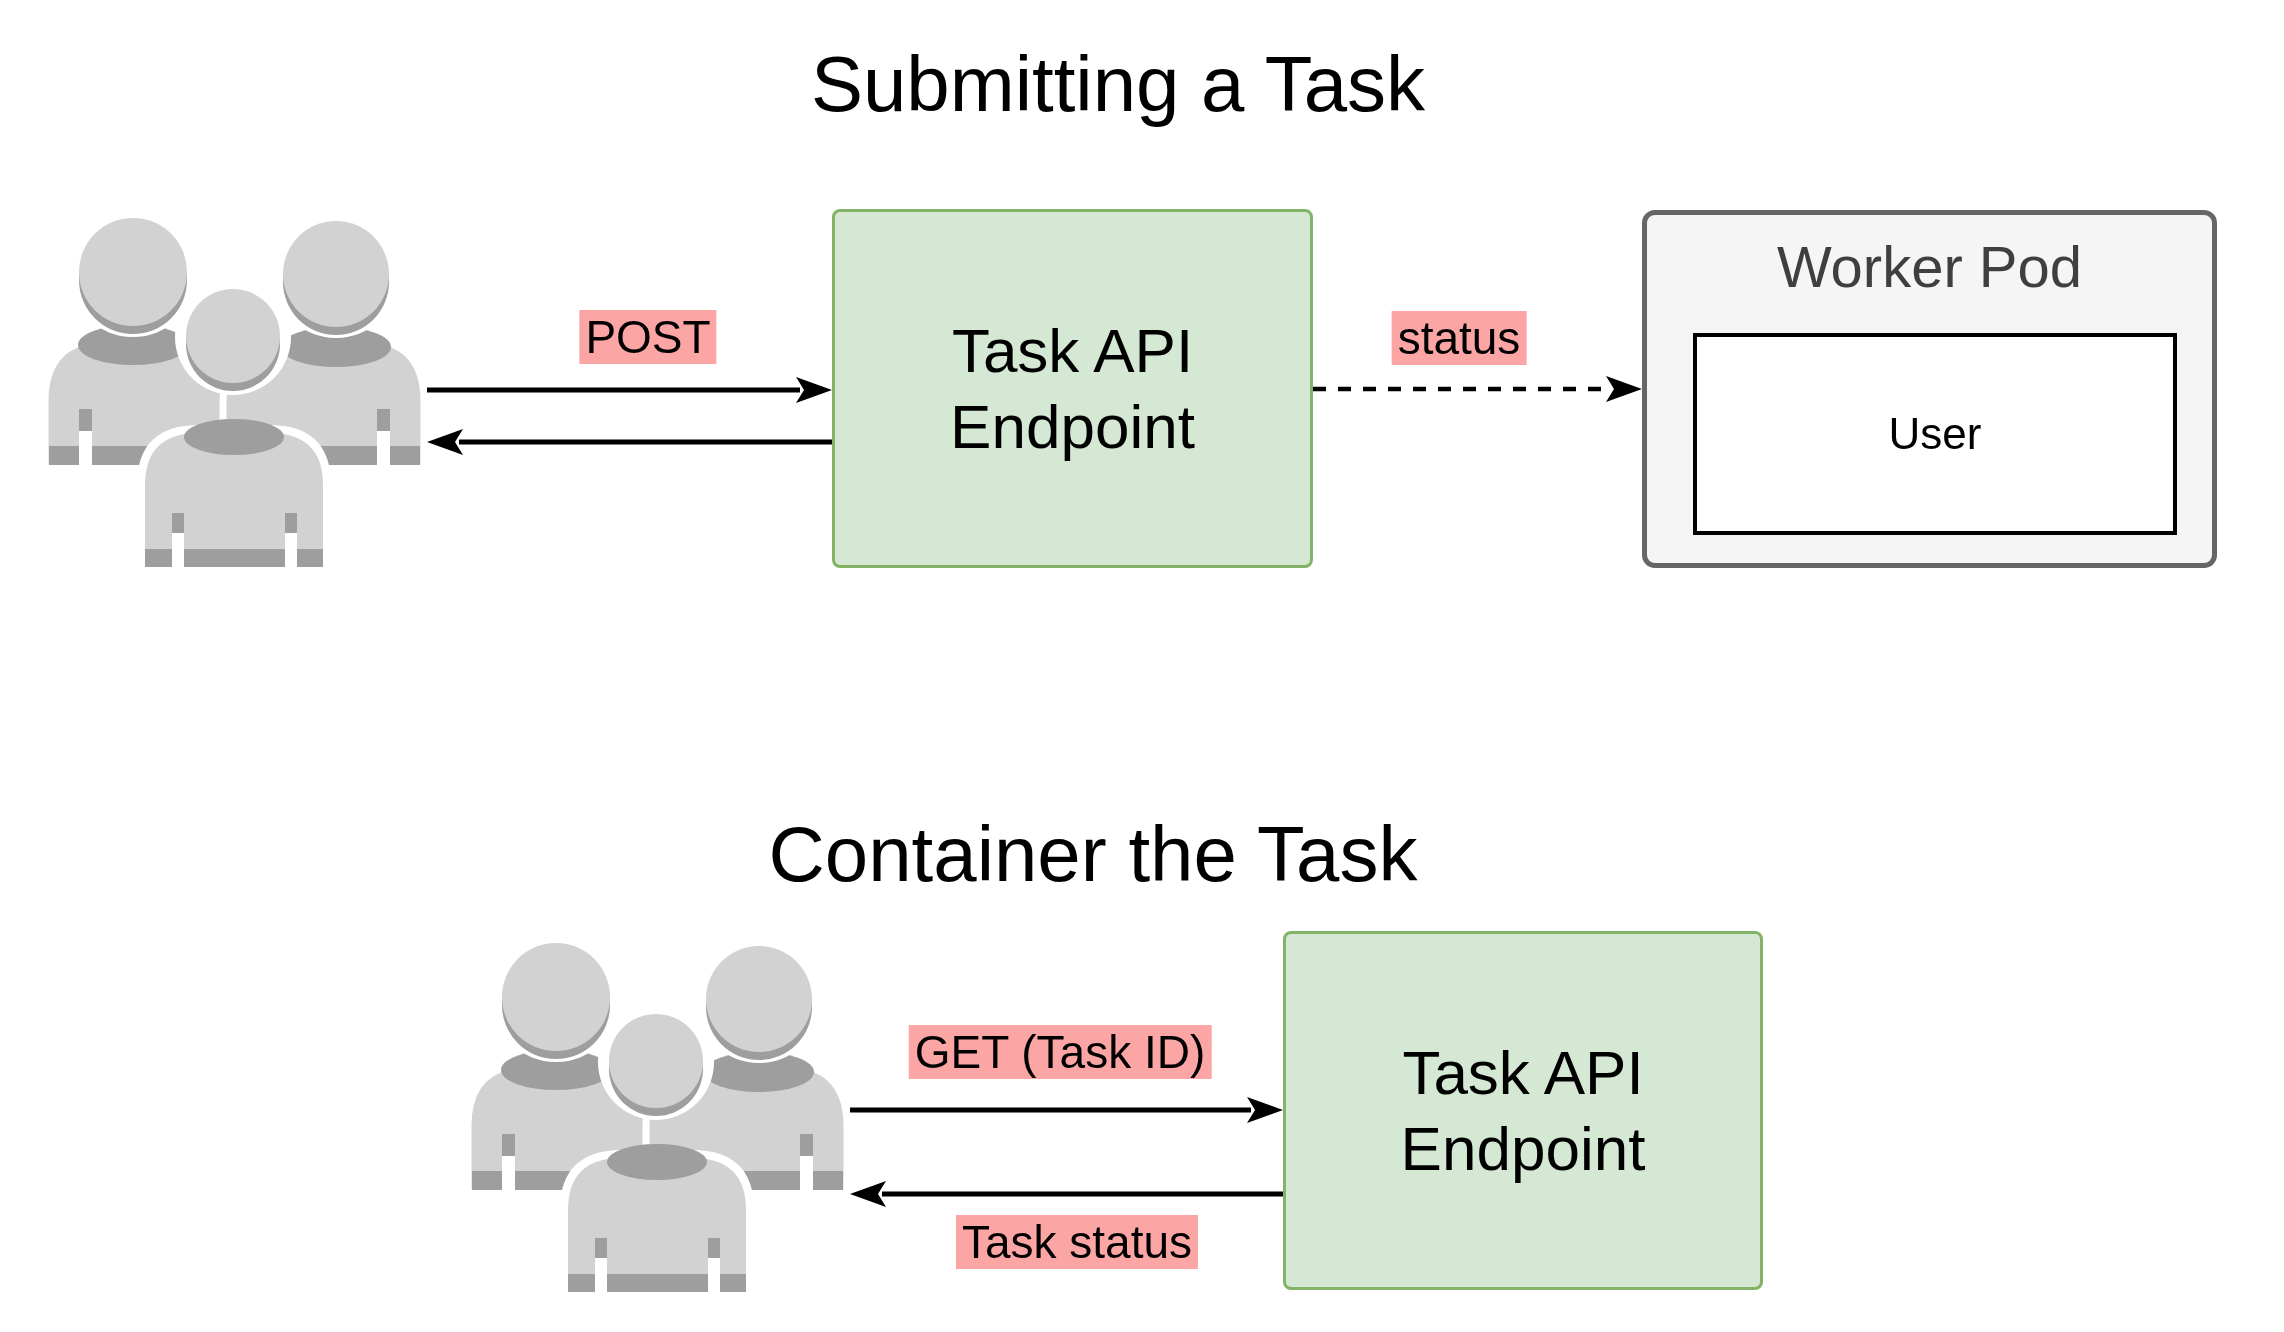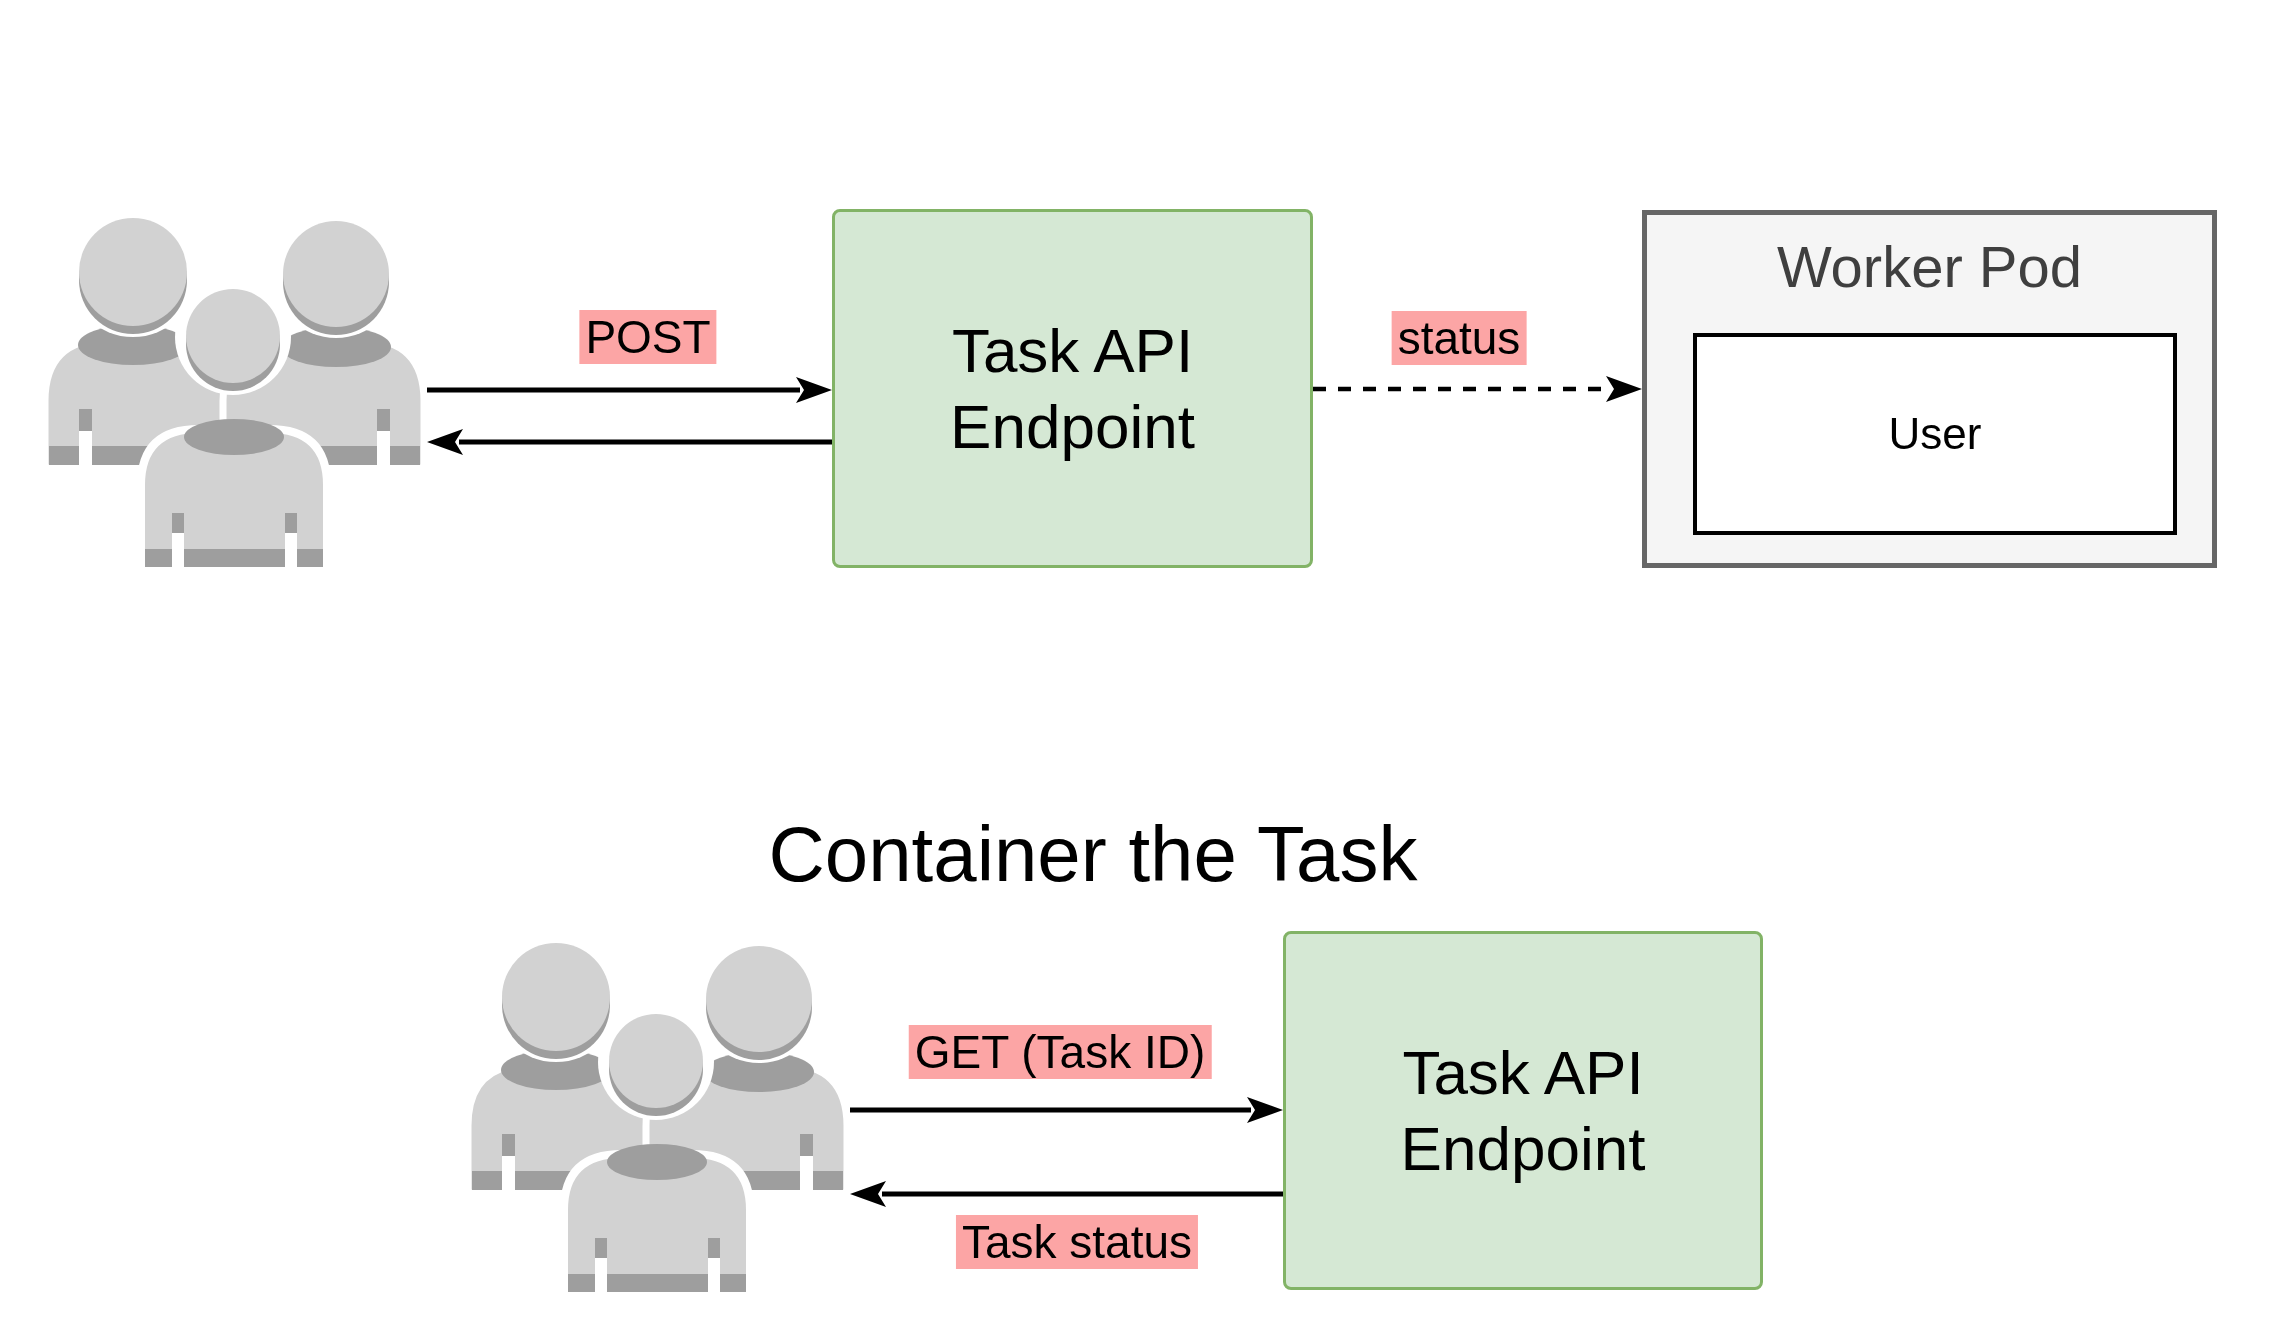--- a/index.html
+++ b/index.html
@@ -148,27 +148,28 @@
       <line class="arrow-line" x1="850" y1="1110" x2="1251" y2="1110"></line>
       <polygon class="arrow-head" points="1283,1110 1247,1097 1255,1110 1247,1123"></polygon>
     </g>
 
     <g>
       <line class="arrow-line" x1="1283" y1="1194" x2="882" y2="1194"></line>
       <polygon class="arrow-head" points="850,1194 886,1181 878,1194 886,1207"></polygon>
     </g>
   </svg>
 
+  <div class="section-title" style="left:1118px;top:85px;">Submitting a Task</div>
 
   <div class="api-box" style="left:832px;top:209px;width:481px;height:359px;">
     <div>Task API</div>
     <div>Endpoint</div>
   </div>
 
-  <div class="worker-pod" style="left:1642px;top:210px;width:575px;height:358px;">
+  <div class="worker-pod" style="left:1642px;top:210px;width:575px;height:358px;border-radius:13px;">
     <div class="pod-title">Worker Pod</div>
     <div class="user-container" style="left:46px;top:118px;width:484px;height:202px;">
       <div>User</div>
     </div>
   </div>
 
   <div class="edge-label" style="left:648px;top:337px;">POST</div>
   <div class="edge-label" style="left:1459px;top:338px;">status</div>
 
   <div class="section-title" style="left:1093px;top:855px;">Container the Task</div>

